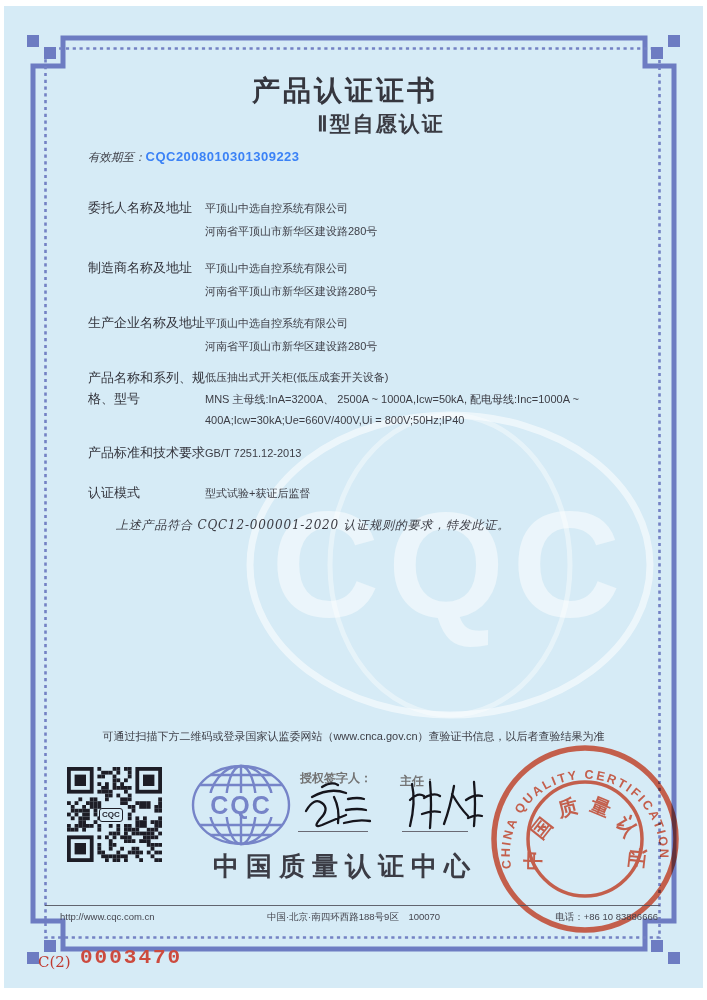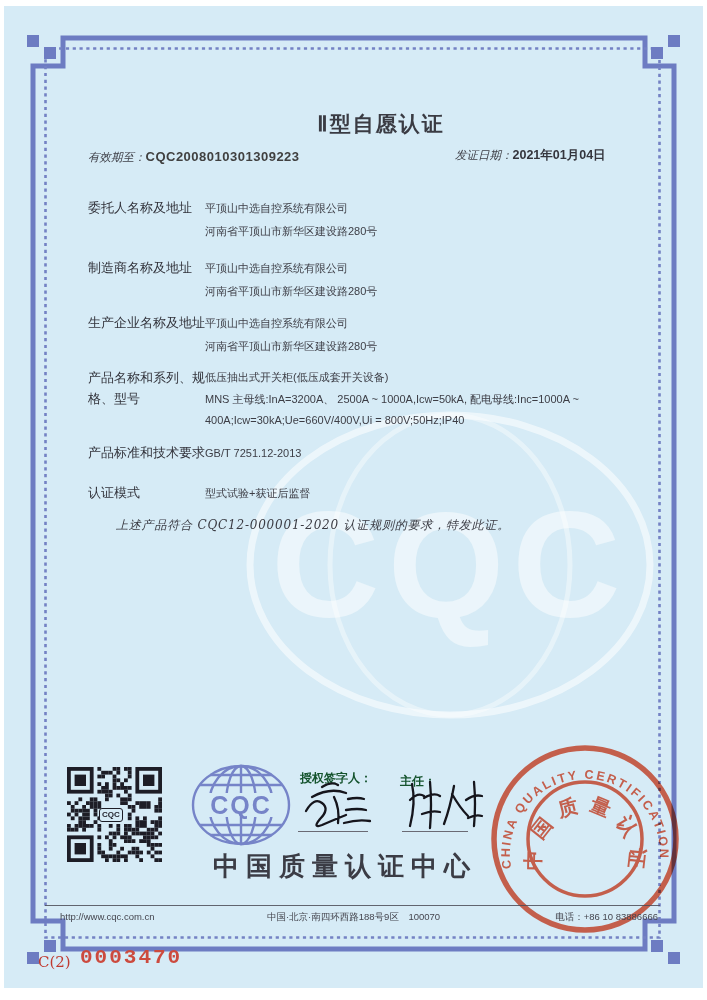--- a/index.html
+++ b/index.html
@@ -8,33 +8,33 @@
   .page{position:absolute;left:0;top:0;width:707px;height:1000px;}
   .paper{position:absolute;left:4px;top:6px;right:4px;bottom:12px;background:#d6ebf6;}
   .abs{position:absolute;}
   .fs{font-family:"DejaVu Serif",serif;font-style:italic;}
   .title{left:0;top:72px;width:690px;text-align:center;font-size:28px;font-weight:bold;
          letter-spacing:3px;color:#35363e;}
   .subtitle{left:0;top:110px;width:690px;text-align:center;font-size:21px;font-weight:600;
             letter-spacing:2px;color:#3a3b43;padding-left:36px;}
   .certnum{left:88px;top:149px;font-size:11.5px;}
   .certnum b{font-family:"Liberation Sans",sans-serif;font-style:normal;font-size:13px;
-             font-weight:600;letter-spacing:.5px;color:#404040;}
+             font-weight:600;letter-spacing:.5px;color:#3b82f6;}
   .dates{left:455px;top:143px;font-size:11.5px;line-height:24px;}
   .dates b{font-family:"Liberation Sans",sans-serif;font-style:normal;font-size:12.5px;
            font-weight:600;color:#34353d;}
   .row{position:absolute;left:88px;width:560px;}
   .flabel{position:absolute;left:0;top:0;width:118px;font-size:13px;font-weight:normal;
           color:#33343c;line-height:21px;}
   .fvalue{position:absolute;left:117px;top:0;width:445px;font-size:11px;line-height:22.5px;
           color:#3c3d45;}
   .fvalue.tight{line-height:21.5px;}
   .stmt{left:88px;width:560px;font-size:12px;letter-spacing:.8px;color:#3a3b43;}
   .qrnote{left:0;top:729px;width:707px;text-align:center;font-size:11px;color:#3c3d45;}
-  .siglabel{font-size:12px;font-weight:bold;color:#14532d;}
+  .siglabel{font-size:12px;font-weight:bold;color:#737373;}
   .sigline{position:absolute;height:1px;background:#6a6a74;}
   .orgname{left:0;top:849px;width:690px;text-align:center;font-size:26px;font-weight:600;
            letter-spacing:7px;color:#3b3c45;}
   .footrule{left:45px;top:905px;width:615px;height:1px;background:#4c4c57;opacity:.85;}
   .foot{top:911px;font-size:9.5px;color:#45464f;}
   .serialpfx{left:38px;top:953px;font-size:15px;color:#c0392f;font-family:"DejaVu Serif",serif;}
   .serialnum{left:80px;top:946px;font-size:21px;font-weight:bold;letter-spacing:2px;
              color:#cc4a3e;font-family:Liberation Mono, monospace;}
   .qrcenter{border:1px solid #1d1d26;border-radius:3px;background:#d6ebf6;
             font-size:8px;font-weight:bold;color:#1d1d26;text-align:center;
@@ -60,30 +60,28 @@
         <rect x="668" y="952" width="12" height="12"></rect>
     </g>
   </svg>
 
   <svg class="abs" style="left:235px;top:405px;" width="430" height="320" viewBox="0 0 430 320">
     <ellipse cx="215" cy="160" rx="200" ry="150" fill="none" stroke="rgba(255,255,255,0.55)" stroke-width="7"></ellipse>
     <ellipse cx="215" cy="160" rx="120" ry="150" fill="none" stroke="rgba(255,255,255,0.4)" stroke-width="5"></ellipse>
     <text x="215" y="212" text-anchor="middle" font-size="150" font-weight="bold" letter-spacing="8" fill="rgba(255,255,255,0.5)" font-family="Liberation Sans, sans-serif">CQC</text>
   </svg>
 
+  <div class="abs title">产品认证证书</div>
   <div class="abs subtitle">Ⅱ型自愿认证</div>
 
   <div class="abs certnum fs">
     <span>有效期至：</span><b>CQC2008010301309223</b>
   </div>
 
   <div class="abs dates fs">
-    <div>
-      <span>发证日期：</span><b>2021年01月04日</b>
-    </div>
   </div>
 
   <div class="row" style="top:197px;">
     <div class="flabel">委托人名称及地址</div>
     <div class="fvalue">
       <div>平顶山中选自控系统有限公司</div>
       <div>河南省平顶山市新华区建设路280号</div>
     </div>
   </div>
 
@@ -121,20 +119,21 @@
 
   <div class="row" style="top:482px;">
     <div class="flabel">认证模式</div>
     <div class="fvalue">
       <div>型式试验+获证后监督</div>
     </div>
   </div>
 
   <div class="abs stmt fs" style="top:517px;margin-left:28px;">上述产品符合 CQC12-000001-2020 认证规则的要求，特发此证。</div>
 
+  <div class="abs qrnote">可通过扫描下方二维码或登录国家认监委网站（www.cnca.gov.cn）查验证书信息，以后者查验结果为准</div>
 
   <svg id="qr-svg" class="abs" style="left:67px;top:767px;" width="95" height="95" viewBox="0 0 95 95">
       <rect x="30.4" y="0" width="3.8" height="3.8" fill="#1d1d26"></rect>
       <rect x="45.599999999999994" y="0" width="3.8" height="3.8" fill="#1d1d26"></rect>
       <rect x="49.4" y="0" width="3.8" height="3.8" fill="#1d1d26"></rect>
       <rect x="57" y="0" width="3.8" height="3.8" fill="#1d1d26"></rect>
       <rect x="60.8" y="0" width="3.8" height="3.8" fill="#1d1d26"></rect>
       <rect x="34.199999999999996" y="3.8" width="3.8" height="3.8" fill="#1d1d26"></rect>
       <rect x="38" y="3.8" width="3.8" height="3.8" fill="#1d1d26"></rect>
       <rect x="41.8" y="3.8" width="3.8" height="3.8" fill="#1d1d26"></rect>

